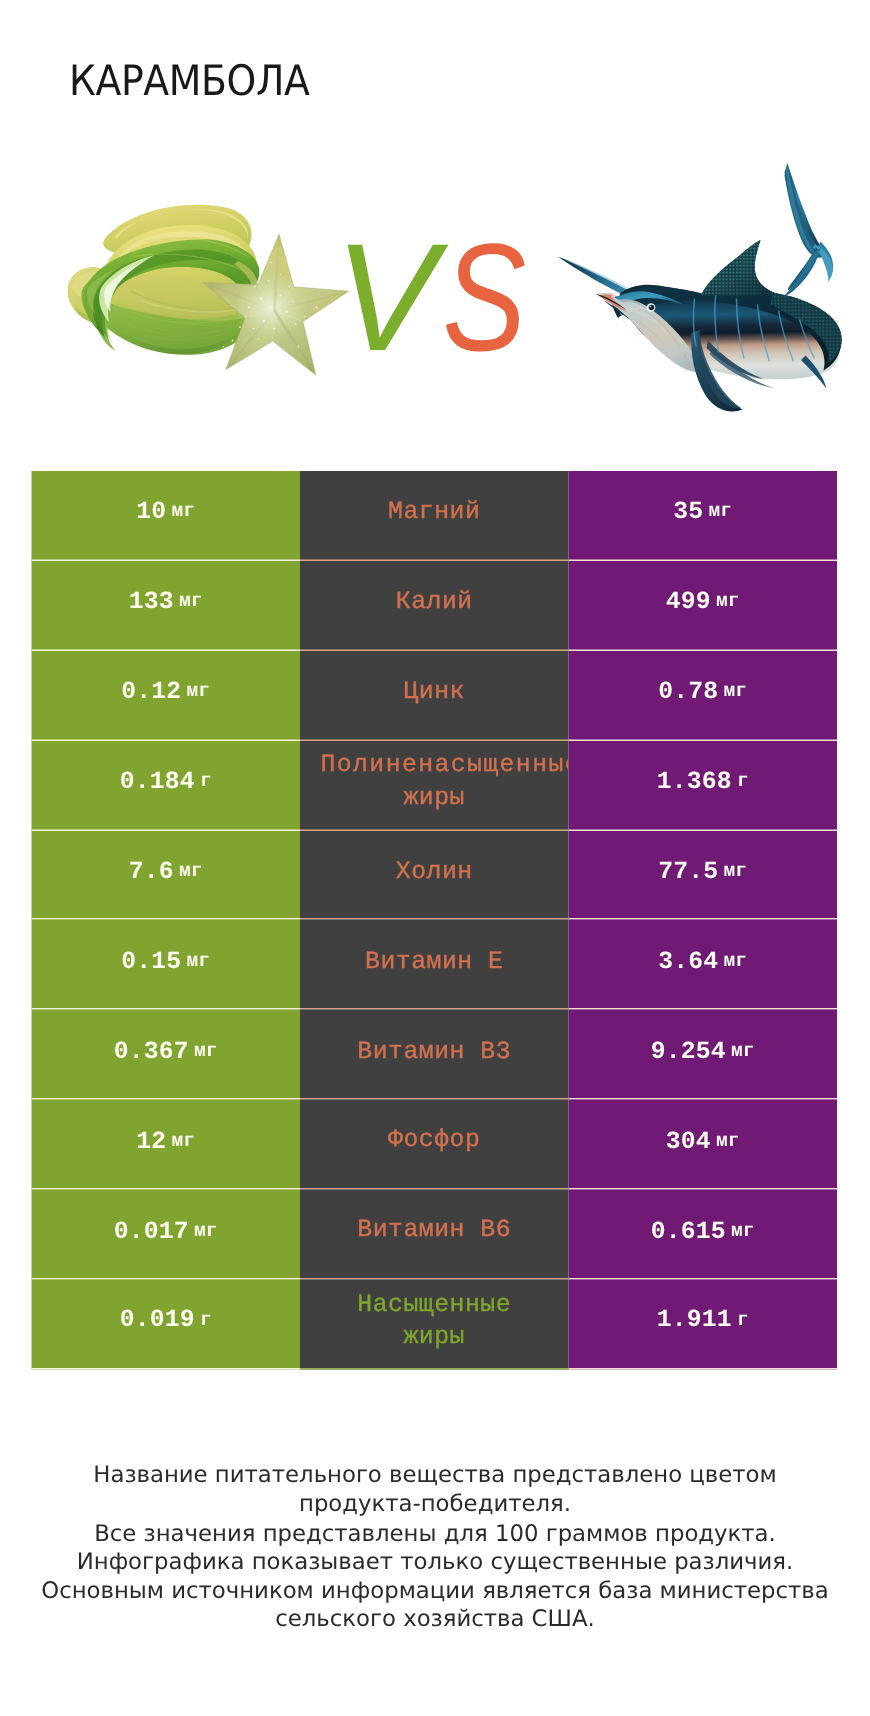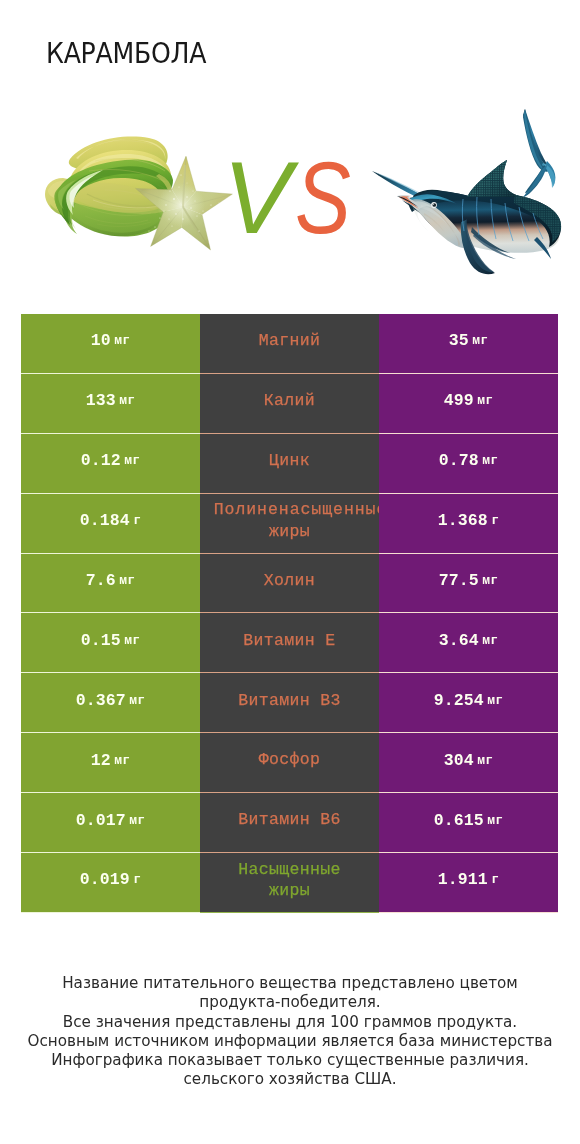--- a/index.html
+++ b/index.html
@@ -485,16 +485,16 @@
         <span>1.911</span>
         <span class="u">г</span>
       </div>
     </div>
   </div>
 
 <div class="footer" id="footer">
     <div>Название питательного вещества представлено цветом</div>
     <div>продукта-победителя.</div>
     <div>Все значения представлены для 100 граммов продукта.</div>
+    <div>Инфографика показывает только существенные различия.</div>
     <div>Основным источником информации является база министерства</div>
-    <div>Инфографика показывает только существенные различия.</div>
     <div>сельского хозяйства США.</div>
   </div>
 
 </body></html>

